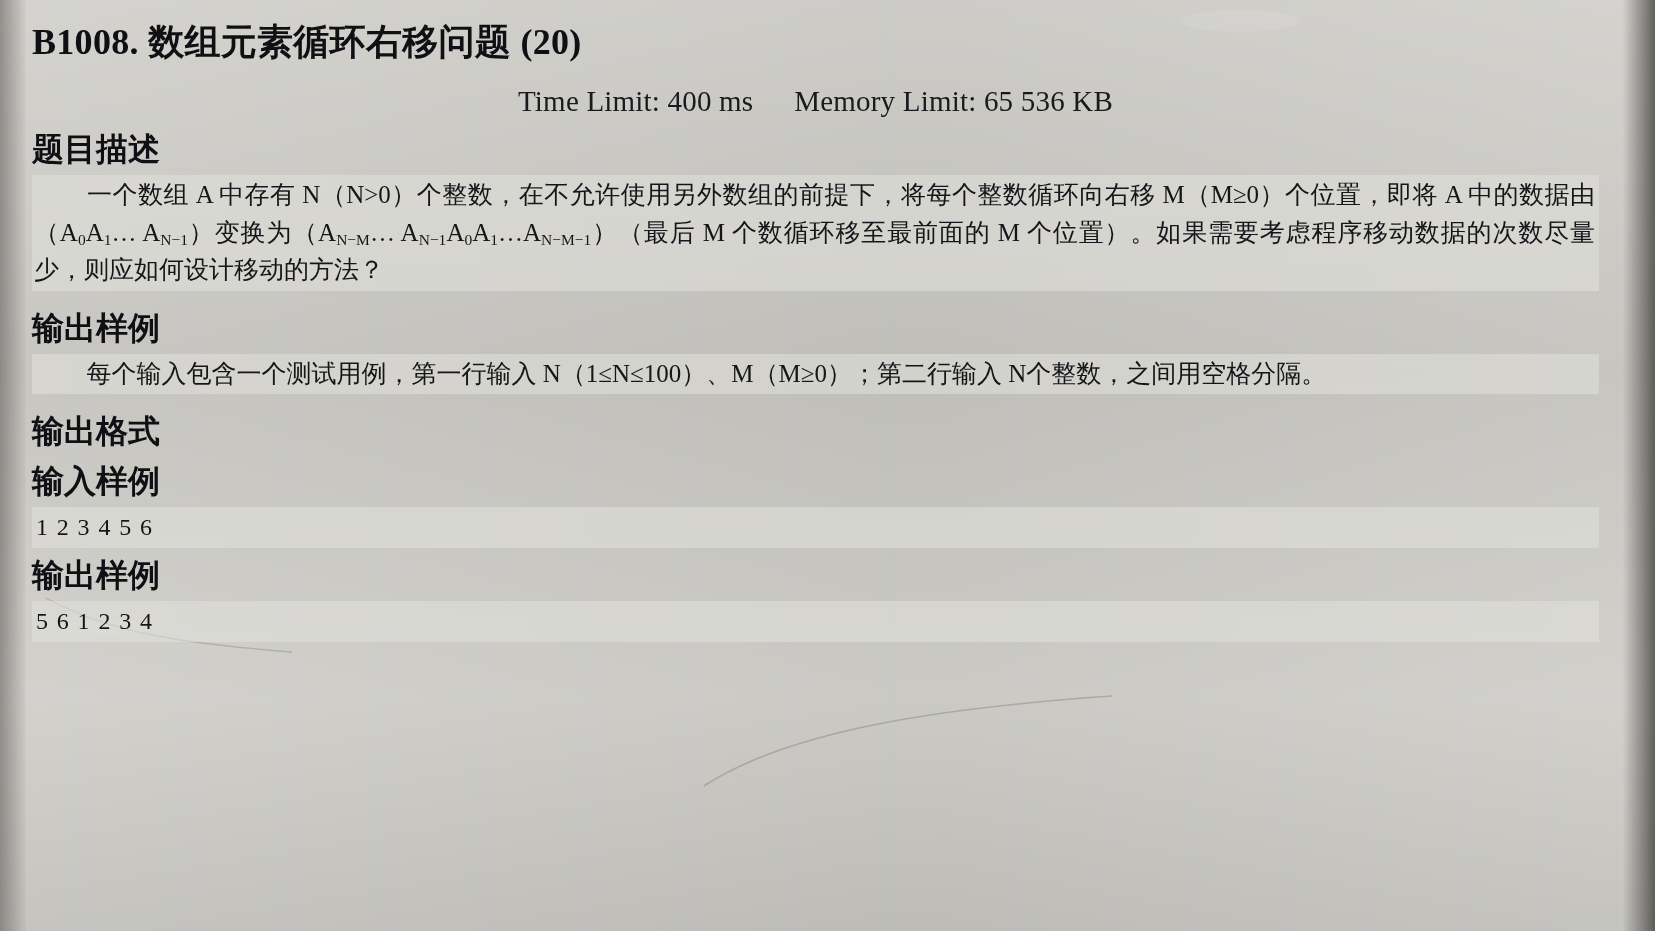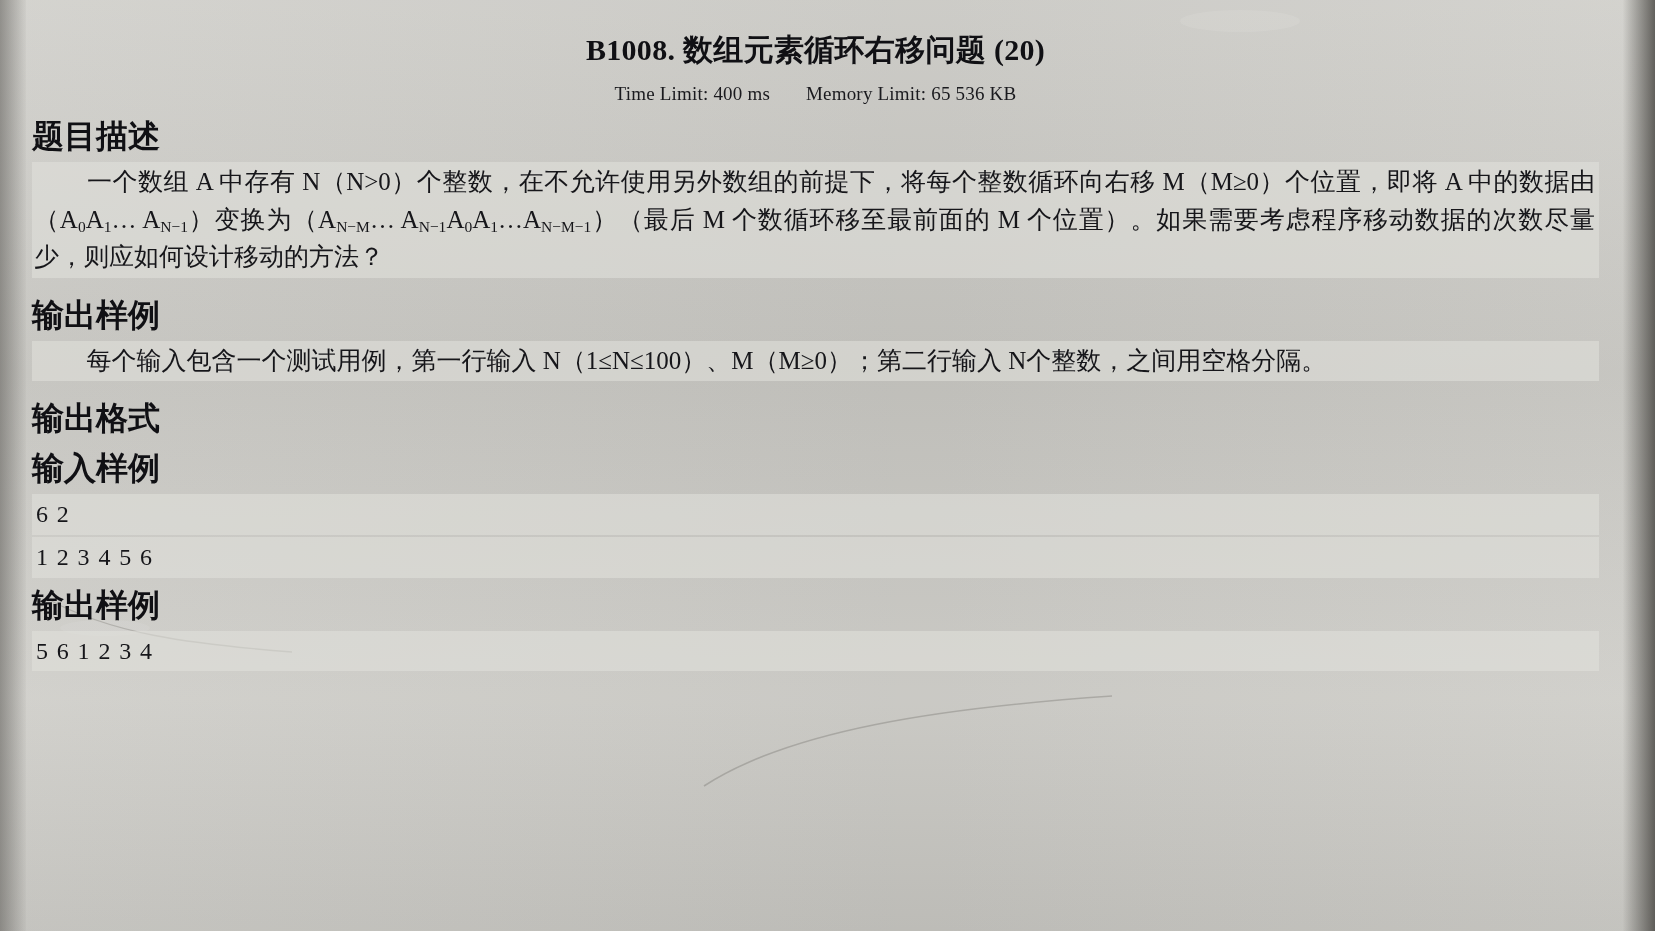--- a/index.html
+++ b/index.html
@@ -40,32 +40,32 @@
     width: 32px;
     background: linear-gradient(270deg, rgba(60,58,54,0.75), rgba(120,118,112,0.02));
     pointer-events: none;
   }
   .content {
     position: relative;
     padding: 10px 56px 0 32px;
   }
 
   .title {
-    text-align: center;
+    text-align: left;
     font-weight: bold;
-    font-size: 30px;
+    font-size: 36px;
     letter-spacing: 0.3px;
-    margin: 20px 0 2px 0;
+    margin: 8px 0 2px 0;
     color: #101014;
   }
   .title .en { font-family: "Liberation Serif", serif; }
   .subtitle {
     text-align: center;
-    font-size: 19px;
-    margin: 12px 0 10px 0;
+    font-size: 29px;
+    margin: 18px 0 10px 0;
     color: #1a1a1e;
     letter-spacing: 0.2px;
   }
   .subtitle .gap { display: inline-block; width: 26px; }
 
   .section-head {
     font-weight: bold;
     font-size: 32px;
     margin: 6px 0 3px 0;
     color: #101014;
@@ -142,20 +142,19 @@
     </div>
 
     <div class="section-head">输出样例</div>
     <div class="para">
       <span class="indent"></span><span>每个输入包含一个测试用例，第一行输入 N（1≤N≤100）、M（M≥0）；第二行输入 N</span><span>个整数，之间用空格分隔。</span>
     </div>
 
     <div class="section-head">输出格式</div>
 
     <div class="section-head">输入样例</div>
-    <div class="sample">6 2</div>
     <div class="sample">1 2 3 4 5 6</div>
 
     <div class="section-head">输出样例</div>
     <div class="sample">5 6 1 2 3 4</div>
 
   </div>
 </div>
 
 </body></html>

